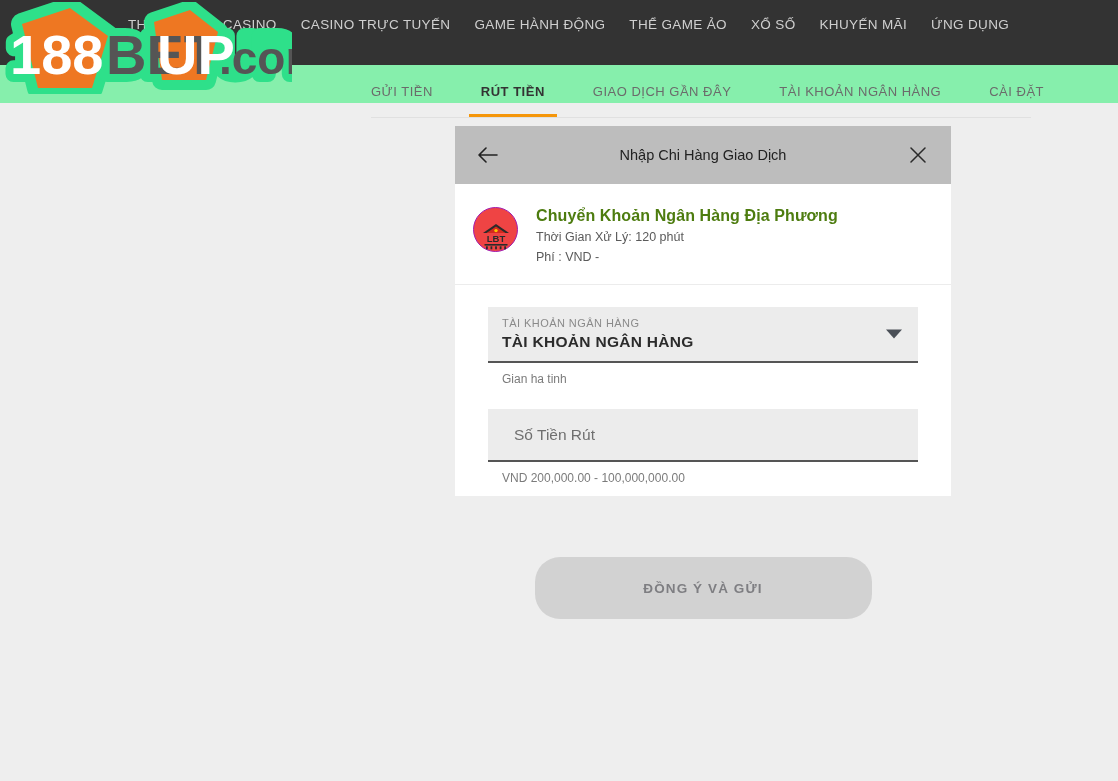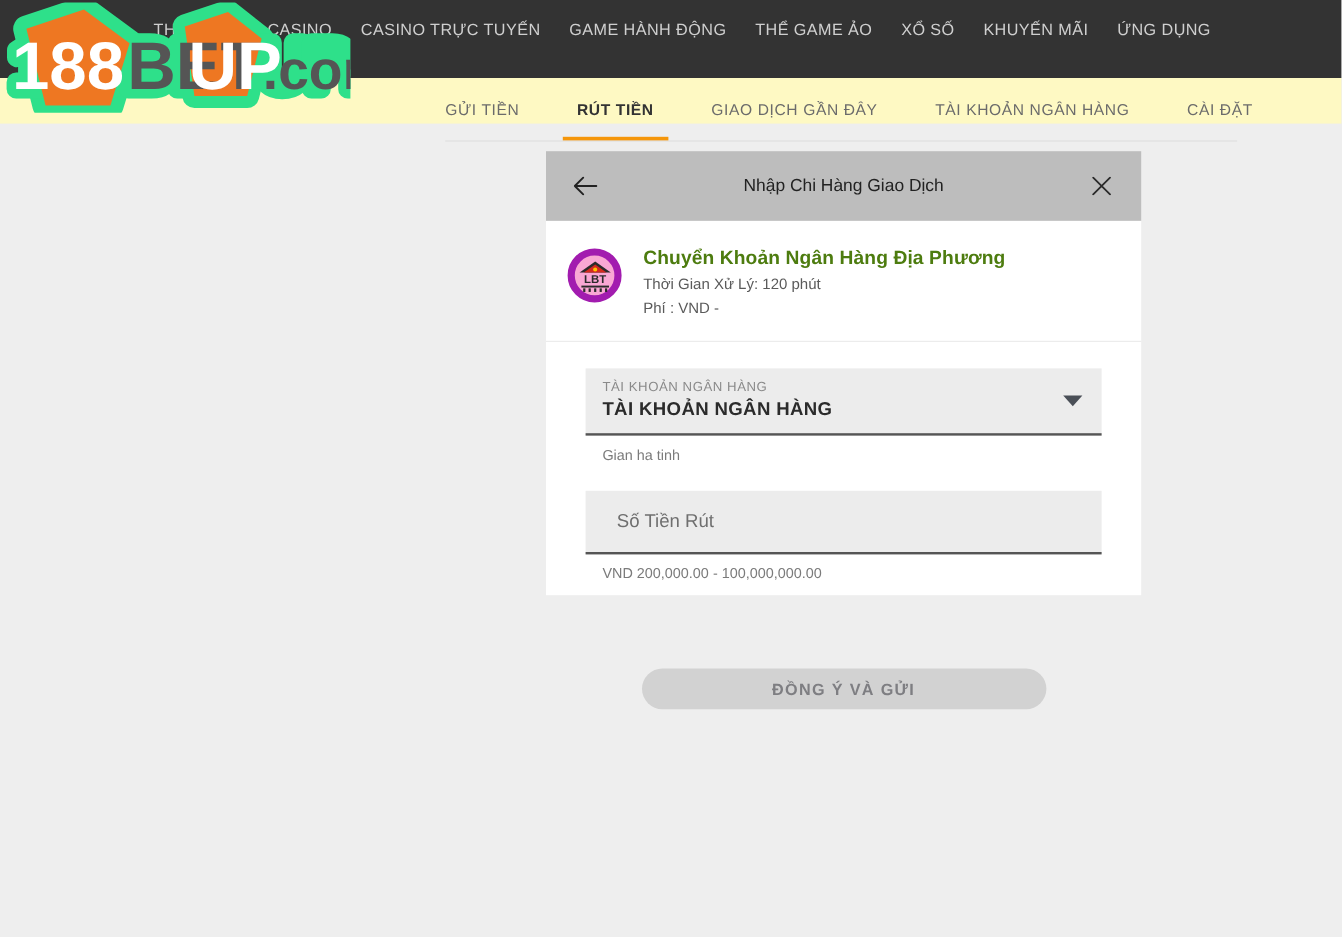--- a/index.html
+++ b/index.html
@@ -55,21 +55,21 @@
     z-index: 20;
     pointer-events: none;
   }
 
   
   .tabstrip {
     position: absolute;
     top: 65px; left: 0;
     width: 1118px;
     height: 38px;
-    background: #fef9c3;
+    background: #86efac;
   }
   .tabs-inner {
     position: absolute;
     left: 371px;
     top: 0;
     width: 660px;
     height: 53px;
     display: flex;
     align-items: center;
     border-bottom: 1px solid #e0e0e0;
@@ -145,24 +145,24 @@
   
   .method {
     display: flex;
     align-items: flex-start;
     padding: 21px 0 18px 18px;
     border-bottom: 1px solid #ececec;
   }
   .method-logo {
     width: 45px; height: 45px;
     border-radius: 50%;
-    border: 6px solid #a21caf;
-    background: #f9a8d4;
+    border: 1px solid #a21caf;
+    background: #ef4444;
     flex: 0 0 45px;
-    display: flex; align-items: flex-start; justify-content: center;
+    display: flex; align-items: flex-end; justify-content: center;
     margin-top: 2px;
   }
   .method-text { margin-left: 18px; padding-top: 1px; }
   .method-title {
     font-size: 16px;
     font-weight: 700;
     color: #4d7c0f;
     letter-spacing: 0.1px;
     line-height: 20px;
   }
@@ -237,21 +237,21 @@
   }
 
   
   .submit-wrap {
     display: flex;
     justify-content: center;
     margin-top: 24px;
   }
   .submit-btn {
     width: 337px;
-    height: 34px;
+    height: 62px;
     border: 0;
     border-radius: 25px;
     background: #d2d2d2;
     color: #7e7e82;
     font-family: "Liberation Sans", sans-serif;
     font-size: 13.5px;
     font-weight: 700;
     letter-spacing: 1.1px;
     cursor: default;
   }

